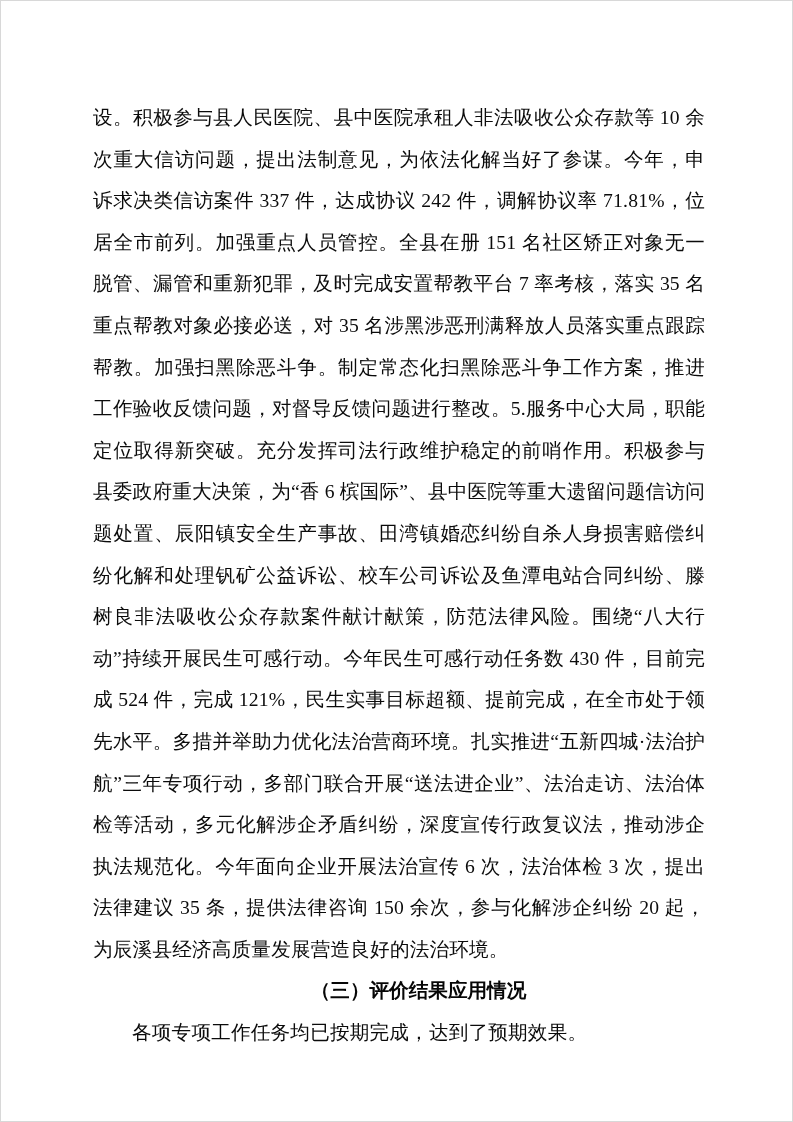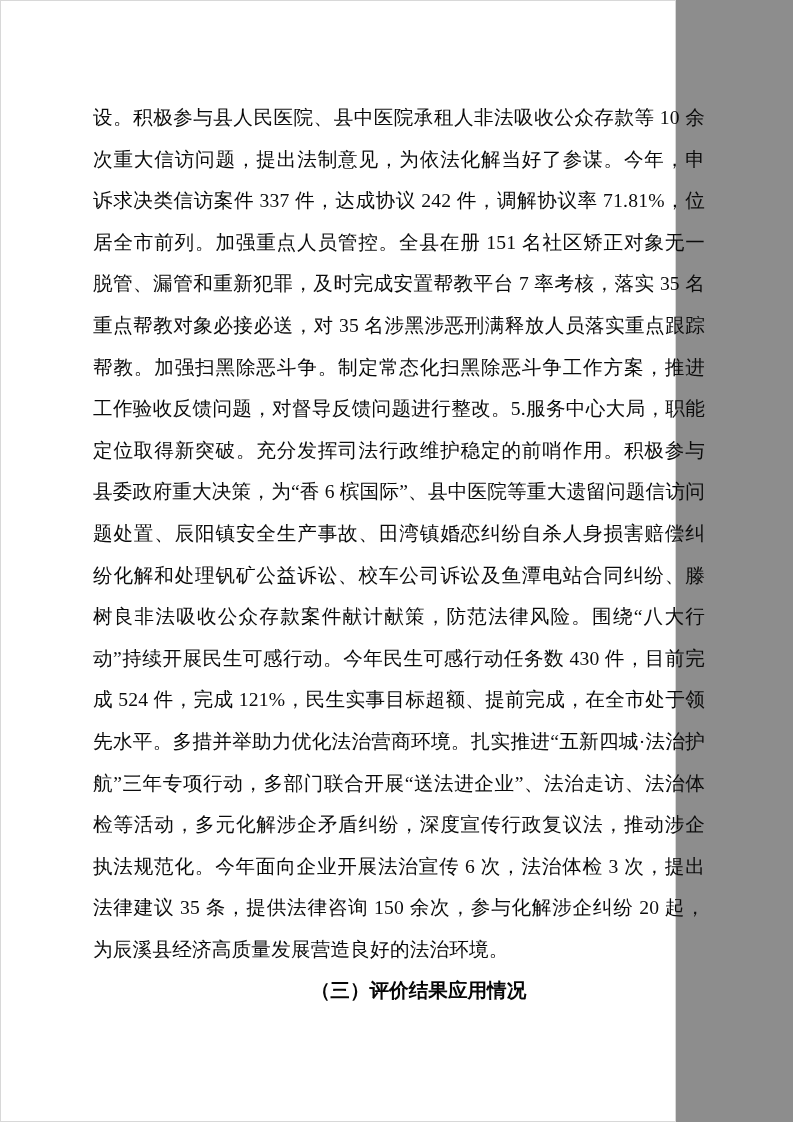--- a/index.html
+++ b/index.html
@@ -8,21 +8,21 @@
     background: #8d8d8d;
   }
   body {
     width: 793px;
     height: 1122px;
     overflow: hidden;
     font-family: "Liberation Serif", "DejaVu Serif", serif;
   }
   .page {
     position: relative;
-    width: 676px;
+    width: 793px;
     height: 1122px;
     background: #ffffff;
     box-sizing: border-box;
     border: 1px solid #d8d8d8;
   }
   .page-inner {
     position: absolute;
     left: 92px;
     top: 96px;
     width: 612px;
@@ -51,14 +51,15 @@
     text-align: center;
   }
 </style>
 </head>
 <body>
 
 <div class="page">
   <div class="page-inner">
     <p class="para">设。积极参与县人民医院、县中医院承租人非法吸收公众存款等 10 余次重大信访问题，提出法制意见，为依法化解当好了参谋。今年，申诉求决类信访案件 337 件，达成协议 242 件，调解协议率 71.81%，位居全市前列。加强重点人员管控。全县在册 151 名社区矫正对象无一脱管、漏管和重新犯罪，及时完成安置帮教平台 7 率考核，落实 35 名重点帮教对象必接必送，对 35 名涉黑涉恶刑满释放人员落实重点跟踪帮教。加强扫黑除恶斗争。制定常态化扫黑除恶斗争工作方案，推进工作验收反馈问题，对督导反馈问题进行整改。5.服务中心大局，职能定位取得新突破。充分发挥司法行政维护稳定的前哨作用。积极参与县委政府重大决策，为“香 6 槟国际”、县中医院等重大遗留问题信访问题处置、辰阳镇安全生产事故、田湾镇婚恋纠纷自杀人身损害赔偿纠纷化解和处理钒矿公益诉讼、校车公司诉讼及鱼潭电站合同纠纷、滕树良非法吸收公众存款案件献计献策，防范法律风险。围绕“八大行动”持续开展民生可感行动。今年民生可感行动任务数 430 件，目前完成 524 件，完成 121%，民生实事目标超额、提前完成，在全市处于领先水平。多措并举助力优化法治营商环境。扎实推进“五新四城·法治护航”三年专项行动，多部门联合开展“送法进企业”、法治走访、法治体检等活动，多元化解涉企矛盾纠纷，深度宣传行政复议法，推动涉企执法规范化。今年面向企业开展法治宣传 6 次，法治体检 3 次，提出法律建议 35 条，提供法律咨询 150 余次，参与化解涉企纠纷 20 起，为辰溪县经济高质量发展营造良好的法治环境。</p>
     <p class="heading">（三）评价结果应用情况</p>
+    <p class="para indent">各项专项工作任务均已按期完成，达到了预期效果。</p>
   </div>
 </div>
 
 </body></html>

